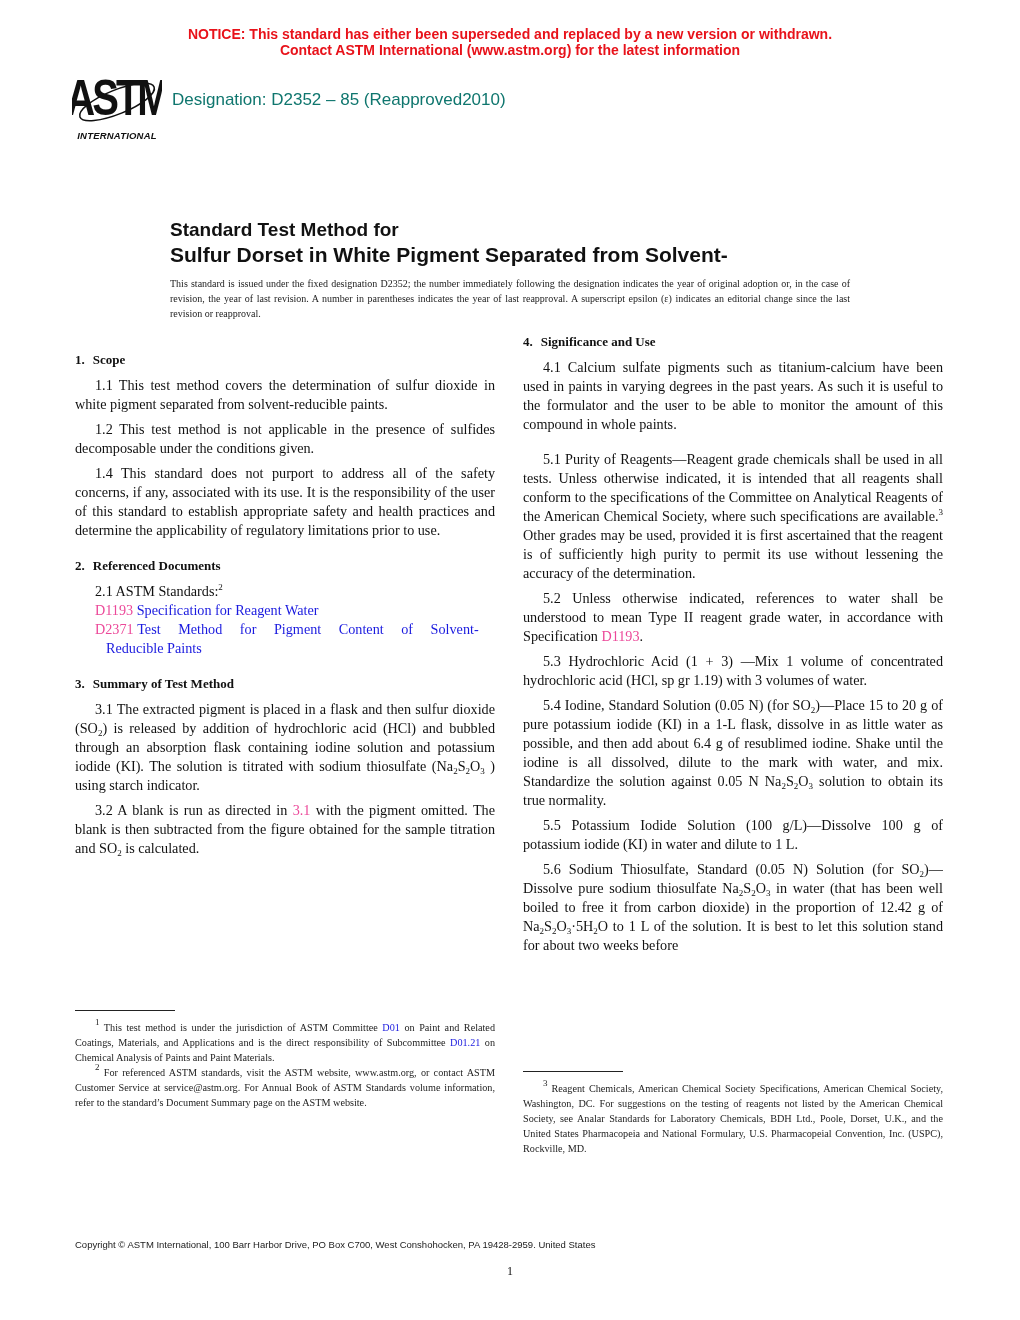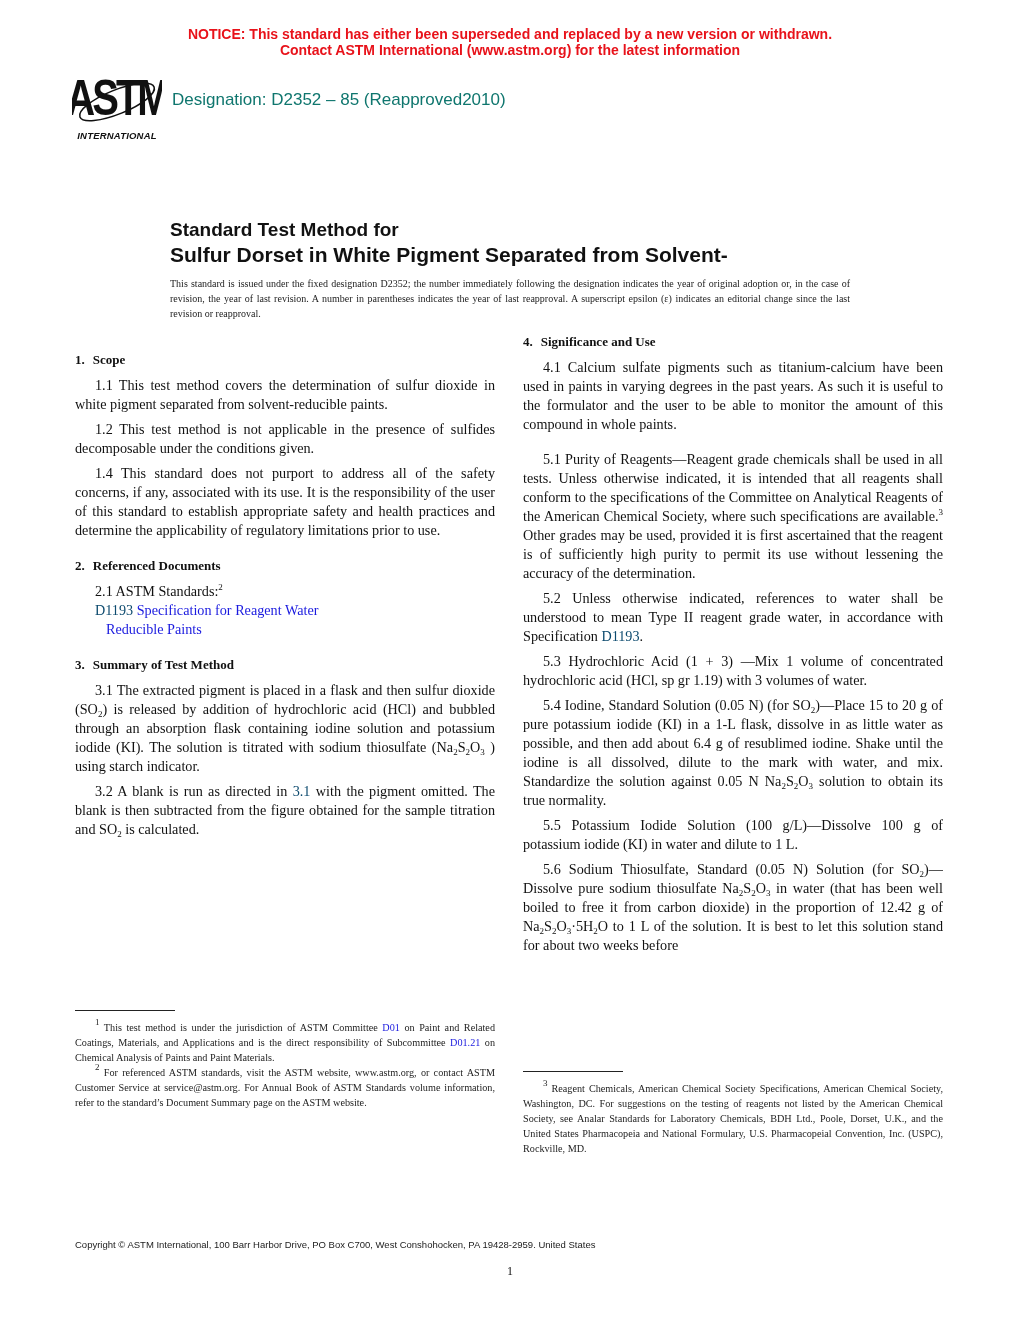--- a/index.html
+++ b/index.html
@@ -26,21 +26,21 @@
 
   .col { position: absolute; width: 420px; font-size: 14.2px; line-height: 19px; }
   .col-left { left: 75px; top: 350px; }
   .col-right { left: 523px; top: 332px; }
 
   h2 { font-size: 13px; font-weight: bold; line-height: 20px; margin-bottom: 6px; }
   h2 .num { margin-right: 8px; }
   .para { text-align: justify; text-indent: 20px; margin-bottom: 6px; }
   .para.gap { margin-bottom: 16px; }
   .it { }
-  .red { color: #0c4a6e; }
+  .red { color: #ec4899; }
   .blue { color: #1a1adf; }
   sub { font-size: 9px; vertical-align: -3px; line-height: 0; }
   sup { font-size: 9px; vertical-align: 6px; line-height: 0; }
 
   .ref-line { padding-left: 20px; }
   .ref-cont { padding-left: 31px; text-align: justify; }
 
   .fn-rule { position: absolute; height: 1px; background: #222; width: 100px; }
   .footnotes { position: absolute; width: 420px; font-size: 10.2px; line-height: 15px; color: #222; }
   .footnotes p { text-align: justify; text-indent: 20px; }
@@ -75,20 +75,21 @@
 
 <div class="col col-left">
   <h2><span class="num">1.</span><span>Scope</span></h2>
   <p class="para">1.1 This test method covers the determination of sulfur dioxide in white pigment separated from solvent-reducible paints.</p>
   <p class="para">1.2 This test method is not applicable in the presence of sulfides decomposable under the conditions given.</p>
   <p class="para gap"><span>1.4</span> <span class="it">This standard does not purport to address all of the safety concerns, if any, associated with its use. It is the responsibility of the user of this standard to establish appropriate safety and health practices and determine the applicability of regulatory limitations prior to use.</span></p>
 
   <h2><span class="num">2.</span><span>Referenced Documents</span></h2>
   <p class="ref-line"><span>2.1</span> <span class="it">ASTM Standards:</span><sup>2</sup></p>
   <p class="ref-line"><a class="red">D1193</a> <a class="blue">Specification for Reagent Water</a></p>
+  <p class="ref-line" style="text-align:justify;"><a class="red">D2371</a> <a class="blue" style="word-spacing:14px;">Test Method for Pigment Content of Solvent-</a></p>
   <p class="ref-cont gap" style="margin-bottom:16px;"><a class="blue">Reducible Paints</a></p>
 
   <h2><span class="num">3.</span><span>Summary of Test Method</span></h2>
   <p class="para"><span>3.1 The extracted pigment is placed in a flask and then sulfur dioxide (SO</span><sub>2</sub><span>) is released by addition of hydrochloric acid (HCl) and bubbled through an absorption flask containing iodine solution and potassium iodide (KI). The solution is titrated with sodium thiosulfate (Na</span><sub>2</sub>S<sub>2</sub>O<sub>3</sub><span> ) using starch indicator.</span></p>
   <p class="para"><span>3.2 A blank is run as directed in </span><a class="red">3.1</a><span> with the pigment omitted. The blank is then subtracted from the figure obtained for the sample titration and SO</span><sub>2</sub><span> is calculated.</span></p>
 </div>
 
 <div class="col col-right">
   <h2><span class="num">4.</span><span>Significance and Use</span></h2>
   <p class="para gap">4.1 Calcium sulfate pigments such as titanium-calcium have been used in paints in varying degrees in the past years. As such it is useful to the formulator and the user to be able to monitor the amount of this compound in whole paints.</p>

